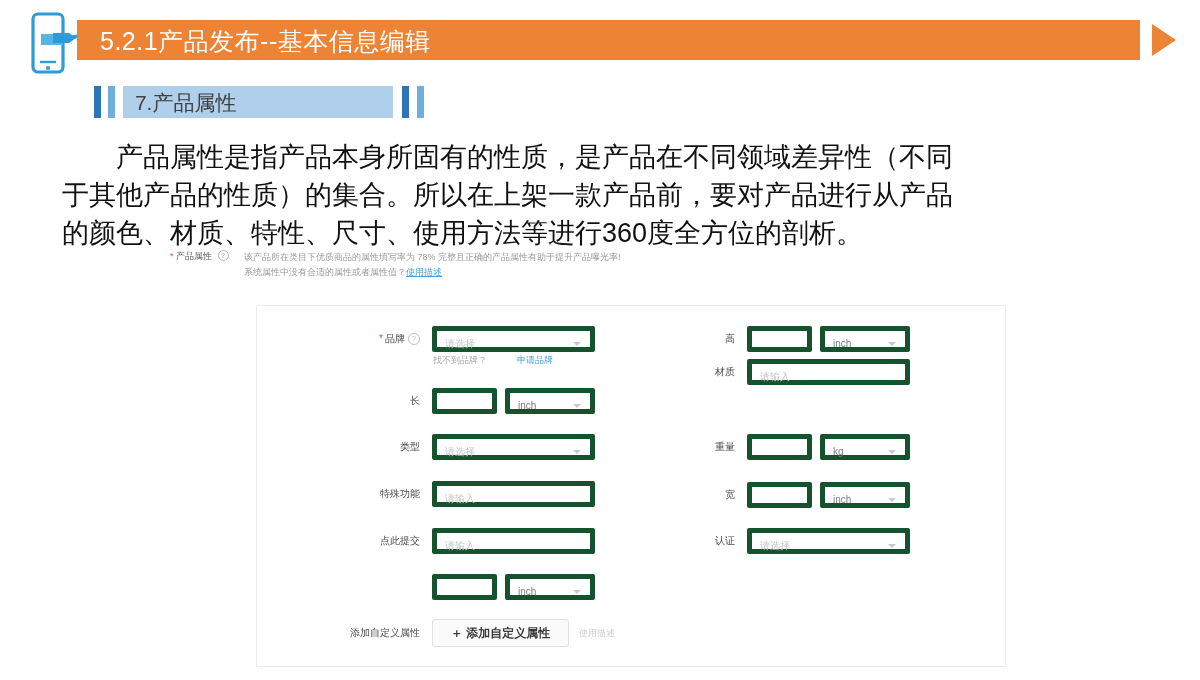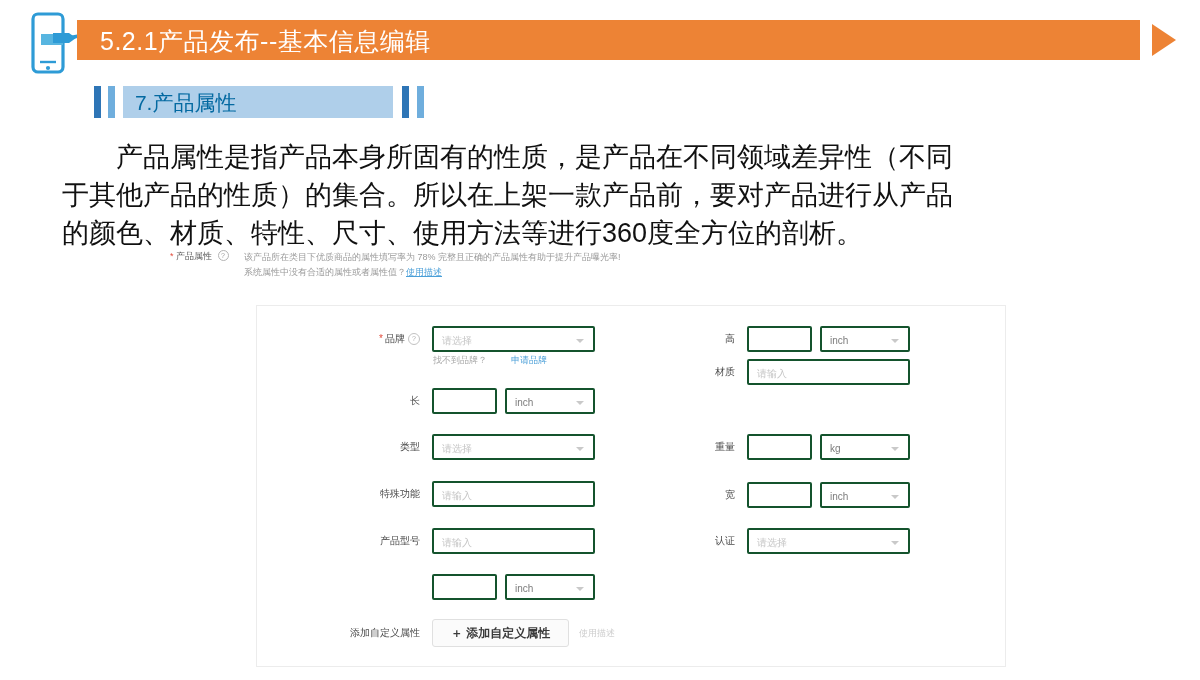--- a/index.html
+++ b/index.html
@@ -37,21 +37,21 @@
   
   #section-head{position:absolute;left:94px;top:86px;height:34px;}
   .bar-d{display:inline-block;width:7px;height:32px;background:#2E75B6;vertical-align:top;}
   .bar-l{display:inline-block;width:7px;height:32px;background:#6FAEDD;vertical-align:top;margin-left:3px;}
   .sect-band{
     display:inline-block;height:32px;width:270px;background:#AFCFEA;
     vertical-align:top;margin-left:3px;position:relative;
   }
   .sect-text{
     position:absolute;left:12px;top:3px;
-    font-size:21px;color:#0369a1;white-space:nowrap;
+    font-size:21px;color:#404040;white-space:nowrap;
   }
   .tail{display:inline-block;margin-left:5px;vertical-align:top;}
 
   
   #para{
     position:absolute;left:62px;top:138px;width:1068px;
     font-size:27px;line-height:38px;color:#111111;
     letter-spacing:0px;
   }
   #para .indent{display:inline-block;width:54px;}
@@ -85,33 +85,33 @@
     text-align:right;white-space:nowrap;line-height:26px;
   }
   .f-star{color:#e24b3b;margin-right:2px;font-size:10px;}
   .f-help{
     display:inline-block;width:10px;height:10px;border:1px solid #c2c2c2;
     border-radius:50%;font-size:7px;line-height:10px;text-align:center;
     color:#b0b0b0;vertical-align:1px;margin-left:3px;
   }
   .ctl{
     position:absolute;height:26px;box-sizing:border-box;
-    border:2px solid #14532d;background:#ffffff;border-radius:2px;
+    border:5px solid #14532d;background:#ffffff;border-radius:2px;
   }
   .ctl .ph{
     position:absolute;left:8px;top:0;line-height:26px;
     font-size:10px;color:#c6c6c6;white-space:nowrap;
   }
   .caret{
     position:absolute;right:9px;top:11px;width:0;height:0;
     border-left:4px solid transparent;border-right:4px solid transparent;
     border-top:4px solid #c9c9c9;
   }
   .sub-note{position:absolute;font-size:9px;color:#a8a8a8;white-space:nowrap;}
-  .sub-link{color:#4a9fd8;padding-left:24px;}
+  .sub-link{color:#4a9fd8;margin-left:6px;padding-left:24px;}
 
   .addbtn{
     position:absolute;height:28px;box-sizing:border-box;
     border:1px solid #e0e0e0;background:#fbfbfb;border-radius:3px;
     font-size:12px;color:#3a3a3a;line-height:26px;text-align:center;
     font-weight:bold;white-space:nowrap;
   }
   .usenote{position:absolute;font-size:9px;color:#cccccc;line-height:28px;white-space:nowrap;}
 </style>
 </head>
@@ -200,21 +200,21 @@
     </div>
 
     <div class="row" style="left:0;top:175px;width:400px;">
       <span class="f-label" style="left:0;width:163px;">特殊功能</span>
       <div class="ctl" style="left:175px;width:163px;">
         <span class="ph">请输入</span>
       </div>
     </div>
 
     <div class="row" style="left:0;top:222px;width:400px;">
-      <span class="f-label" style="left:0;width:163px;">产品型号</span>
+      <span class="f-label" style="left:0;width:163px;">点此提交</span>
       <div class="ctl" style="left:175px;width:163px;">
         <span class="ph">请输入</span>
       </div>
     </div>
 
     <div class="row" style="left:0;top:268px;width:400px;">
       <div class="ctl" style="left:175px;width:65px;"></div>
       <div class="ctl" style="left:248px;width:90px;">
         <span class="ph" style="color:#7c7c7c;">inch</span>
         <span class="caret"></span>

